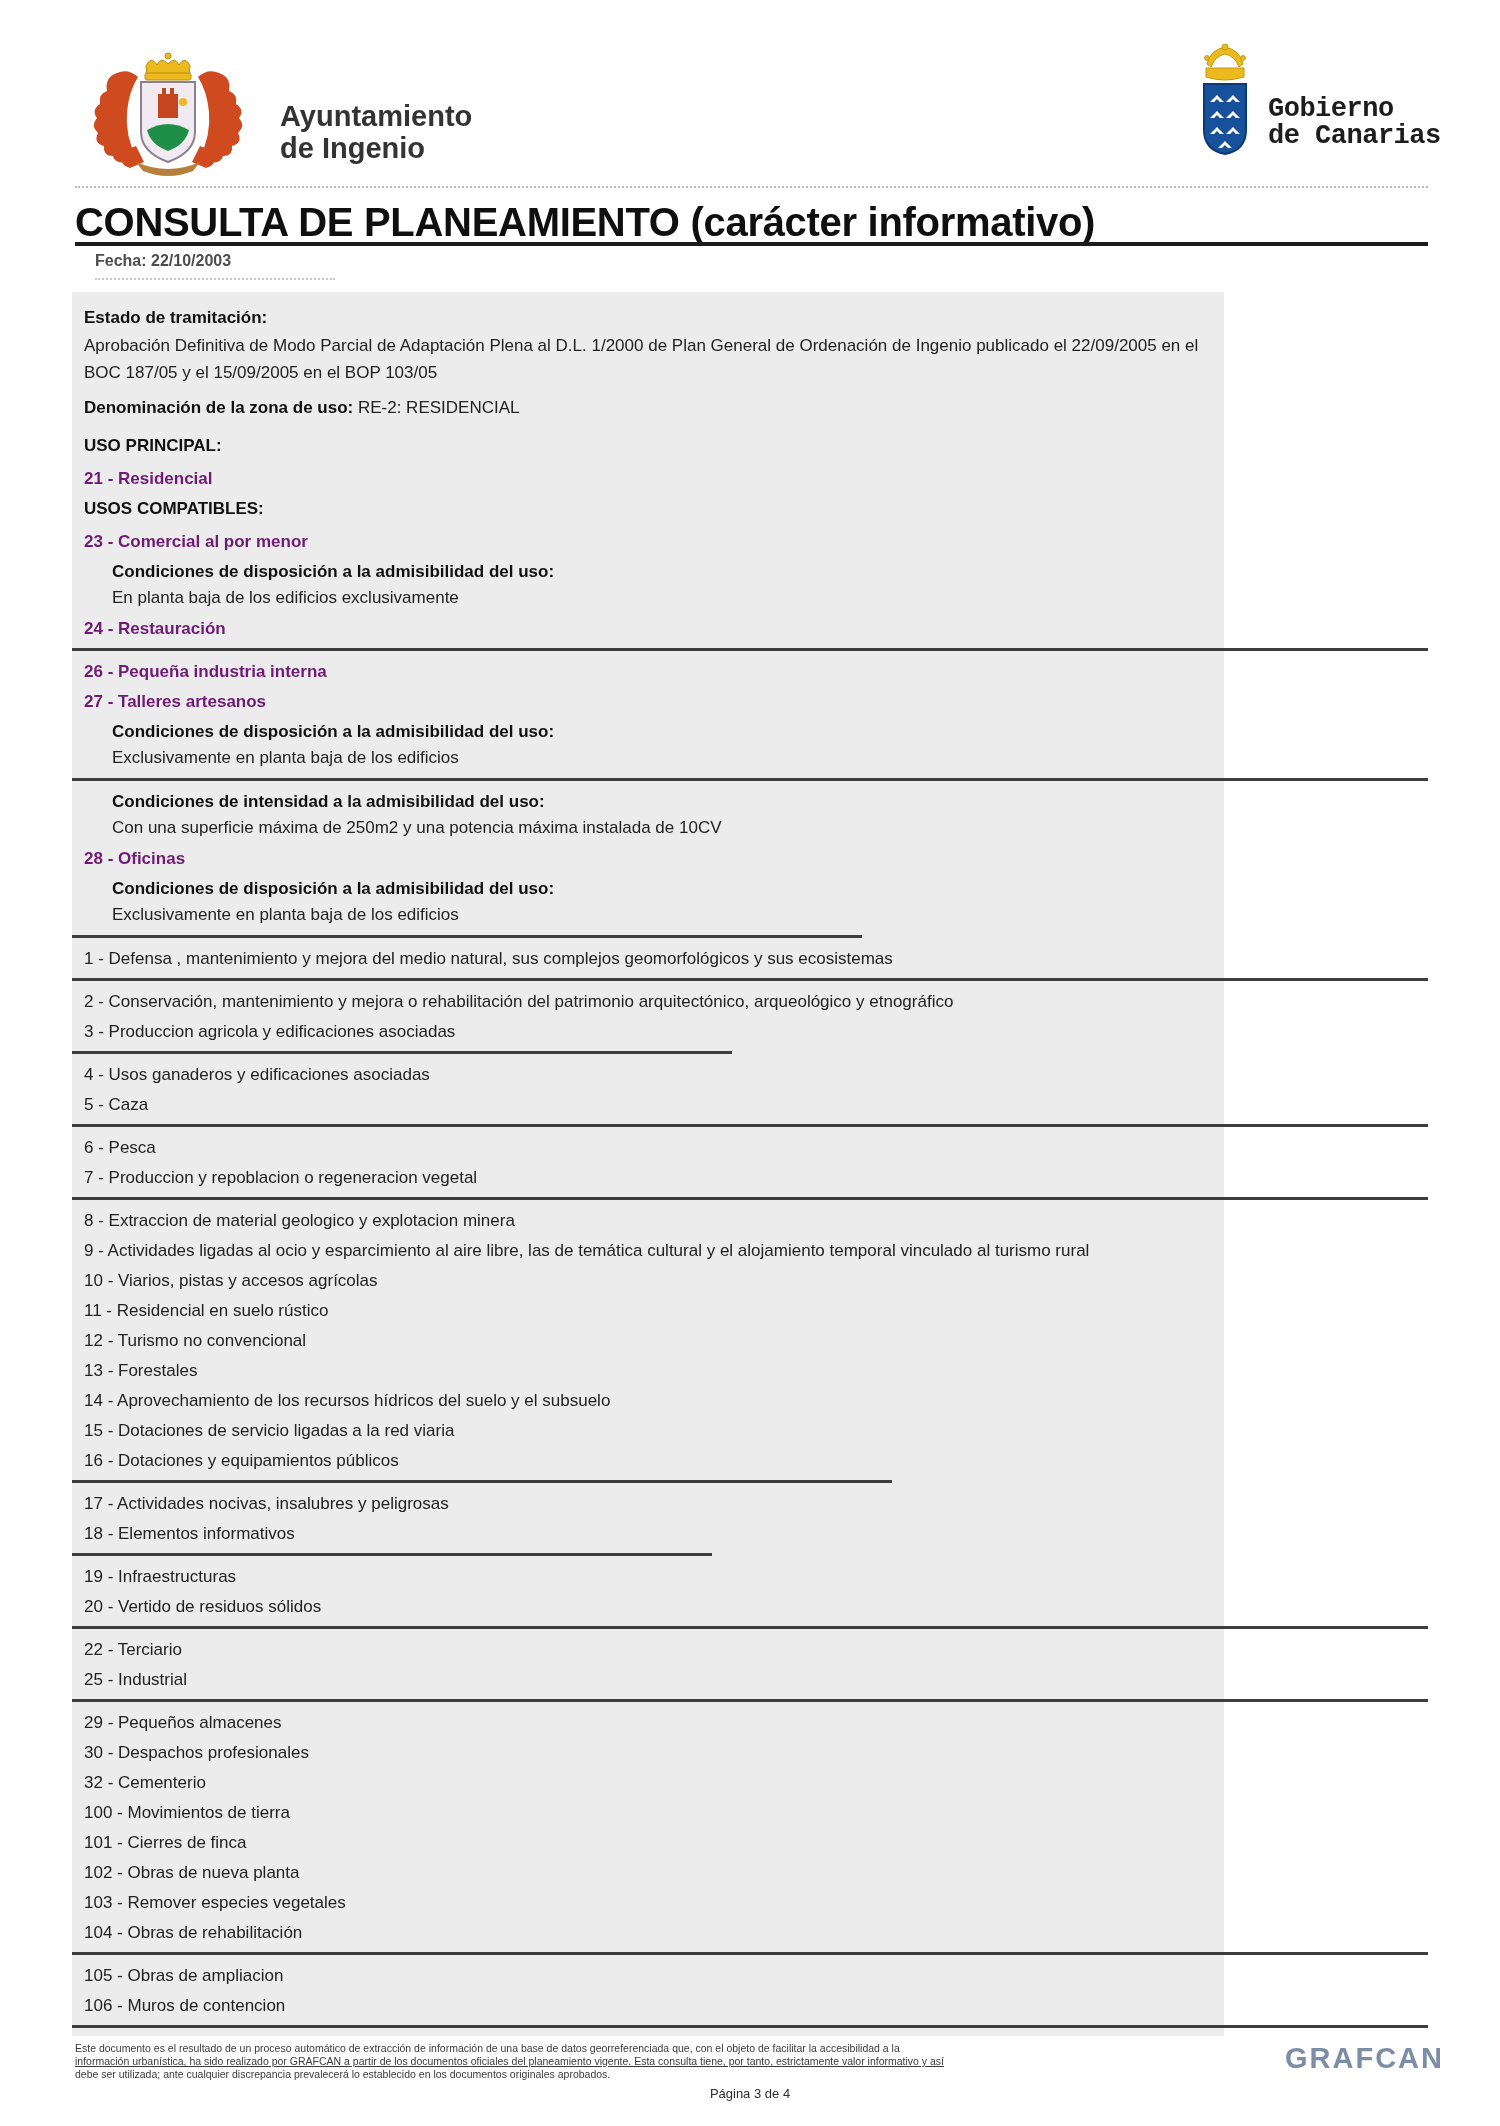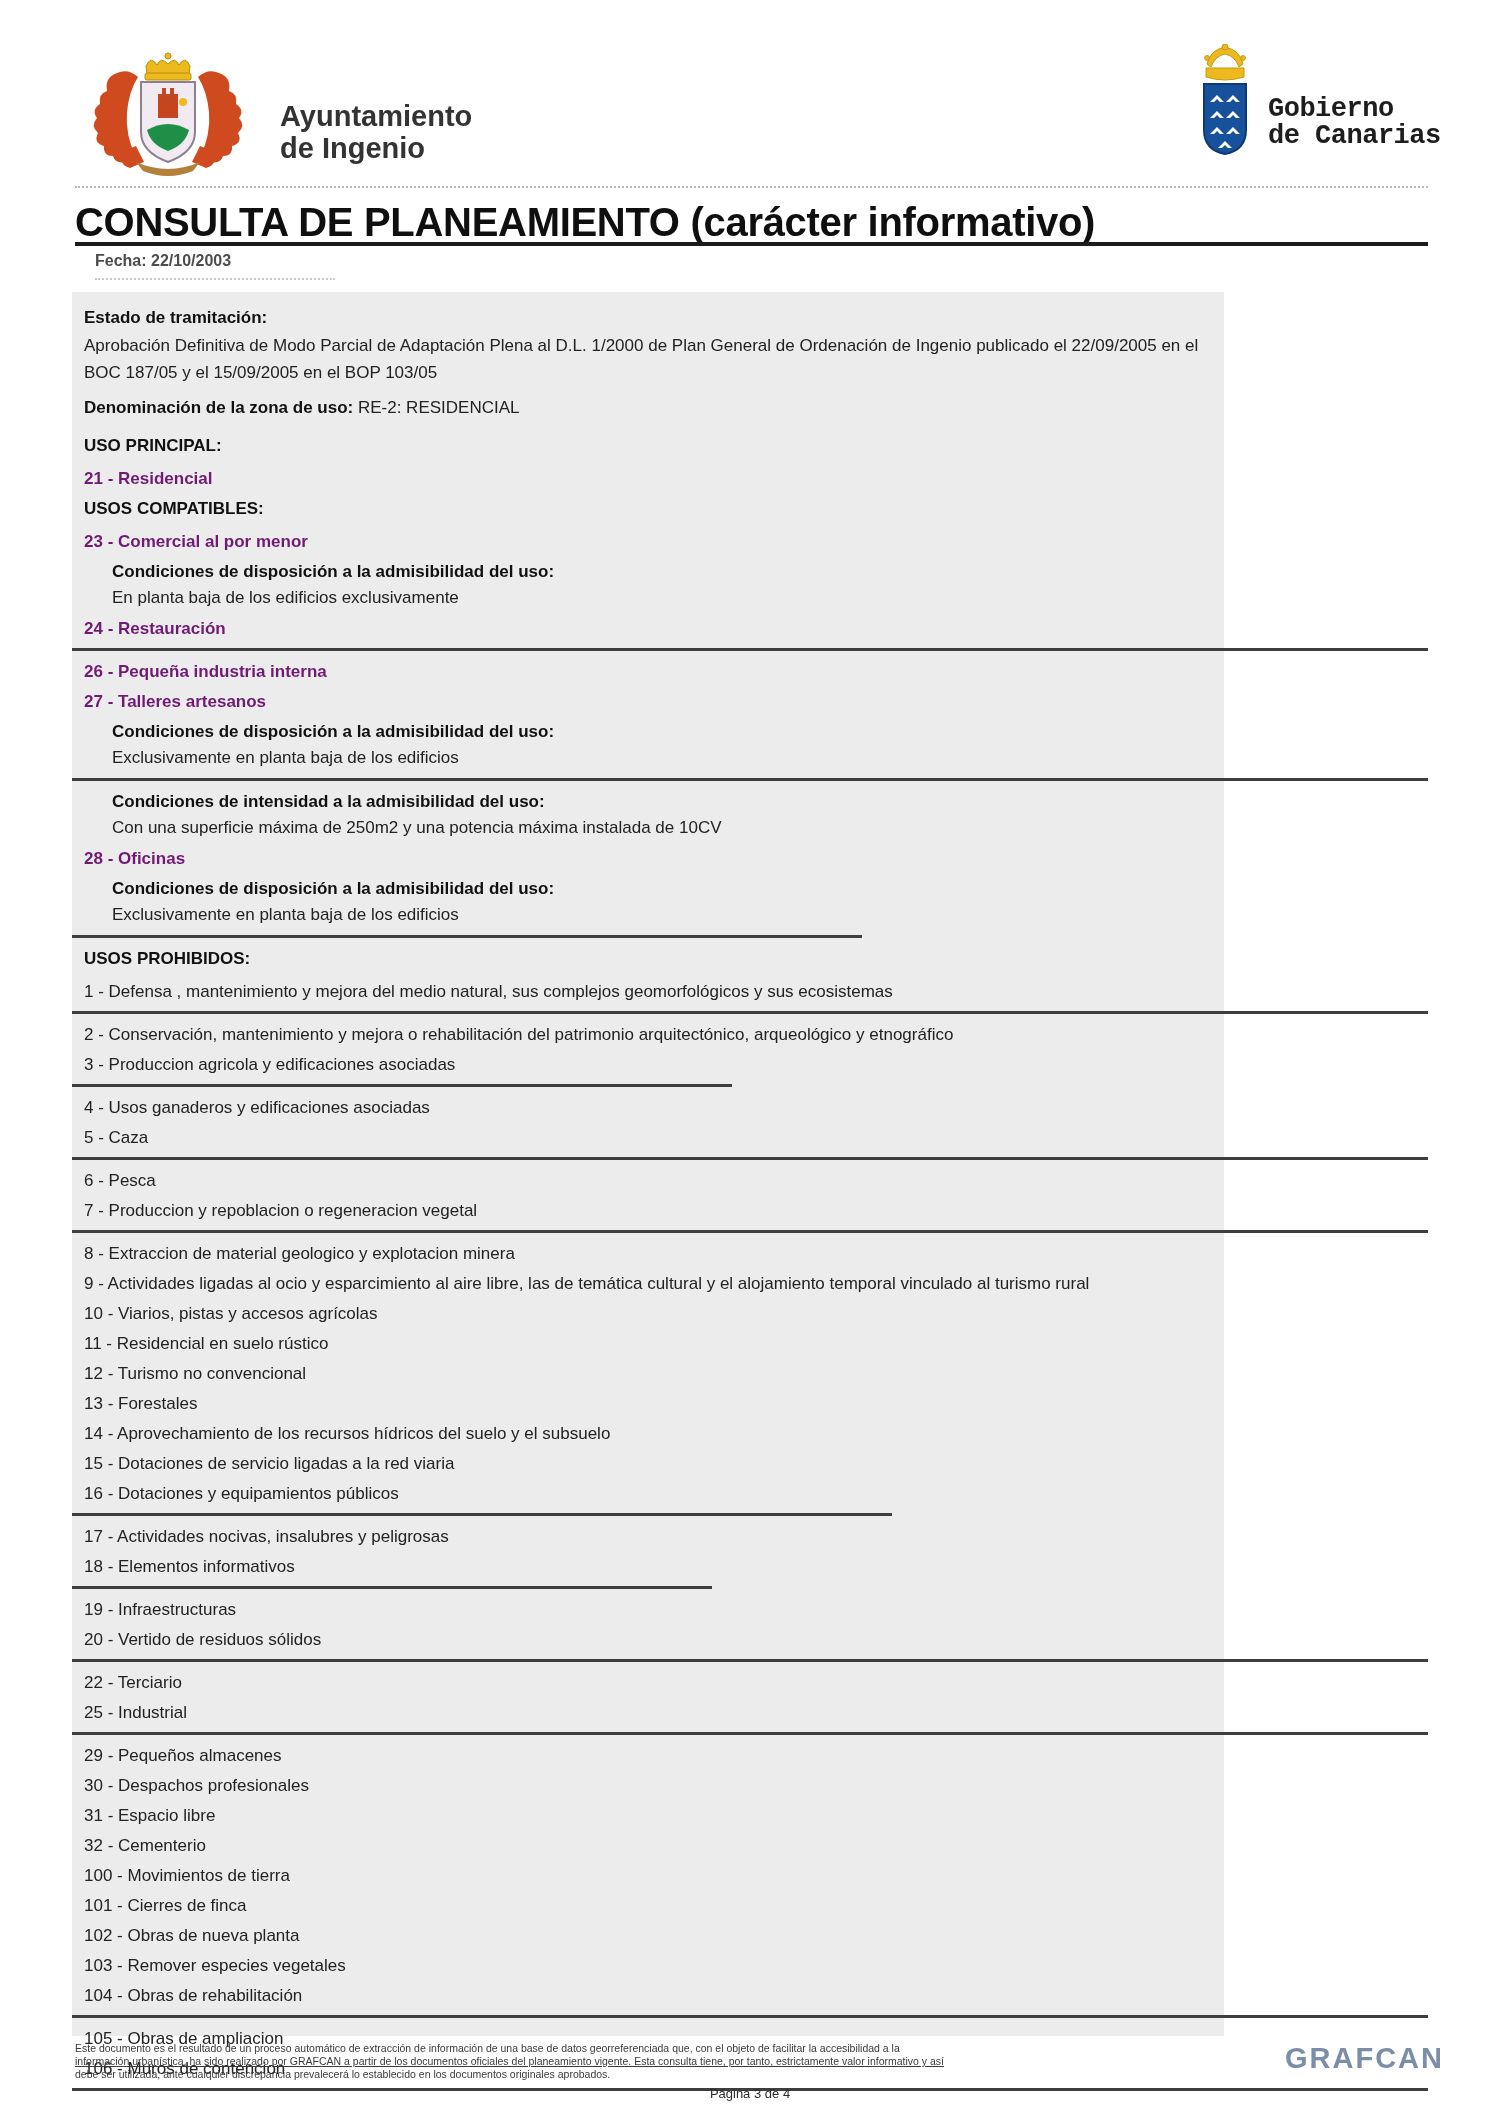--- a/index.html
+++ b/index.html
@@ -141,21 +141,20 @@
         <div class="cond-value ul">Exclusivamente en planta baja de los edificios</div>
         <div class="rule"></div>
         <div class="cond-label">Condiciones de intensidad a la admisibilidad del uso:</div>
         <div class="cond-value">Con una superficie máxima de 250m2 y una potencia máxima instalada de 10CV</div>
         <div class="row bold">28 - Oficinas</div>
         <div class="cond-label">Condiciones de disposición a la admisibilidad del uso:</div>
         <div class="cond-value ul">Exclusivamente en planta baja de los edificios</div>
         <div class="rule" style="width: 790px;"></div>
       </div>
 
-    <div class="section-label" style="margin-top:10px">USOS PROHIBIDOS:</div>
     <div>
         <div class="p-row ul">1 - Defensa , mantenimiento y mejora del medio natural, sus complejos geomorfológicos y sus ecosistemas</div>
         <div class="rule"></div>
         <div class="p-row">2 - Conservación, mantenimiento y mejora o rehabilitación del patrimonio arquitectónico, arqueológico y etnográfico</div>
         <div class="p-row ul">3 - Produccion agricola y edificaciones asociadas</div>
         <div class="rule" style="width: 660px;"></div>
         <div class="p-row">4 - Usos ganaderos y edificaciones asociadas</div>
         <div class="p-row">5 - Caza</div>
         <div class="rule"></div>
         <div class="p-row">6 - Pesca</div>
@@ -175,21 +174,20 @@
         <div class="p-row ul">18 - Elementos informativos</div>
         <div class="rule" style="width: 640px;"></div>
         <div class="p-row">19 - Infraestructuras</div>
         <div class="p-row ul">20 - Vertido de residuos sólidos</div>
         <div class="rule"></div>
         <div class="p-row">22 - Terciario</div>
         <div class="p-row">25 - Industrial</div>
         <div class="rule"></div>
         <div class="p-row">29 - Pequeños almacenes</div>
         <div class="p-row">30 - Despachos profesionales</div>
-        <div class="p-row">31 - Espacio libre</div>
         <div class="p-row">32 - Cementerio</div>
         <div class="p-row">100 - Movimientos de tierra</div>
         <div class="p-row">101 - Cierres de finca</div>
         <div class="p-row">102 - Obras de nueva planta</div>
         <div class="p-row">103 - Remover especies vegetales</div>
         <div class="p-row ul">104 - Obras de rehabilitación</div>
         <div class="rule"></div>
         <div class="p-row">105 - Obras de ampliacion</div>
         <div class="p-row ul">106 - Muros de contencion</div>
         <div class="rule"></div>

